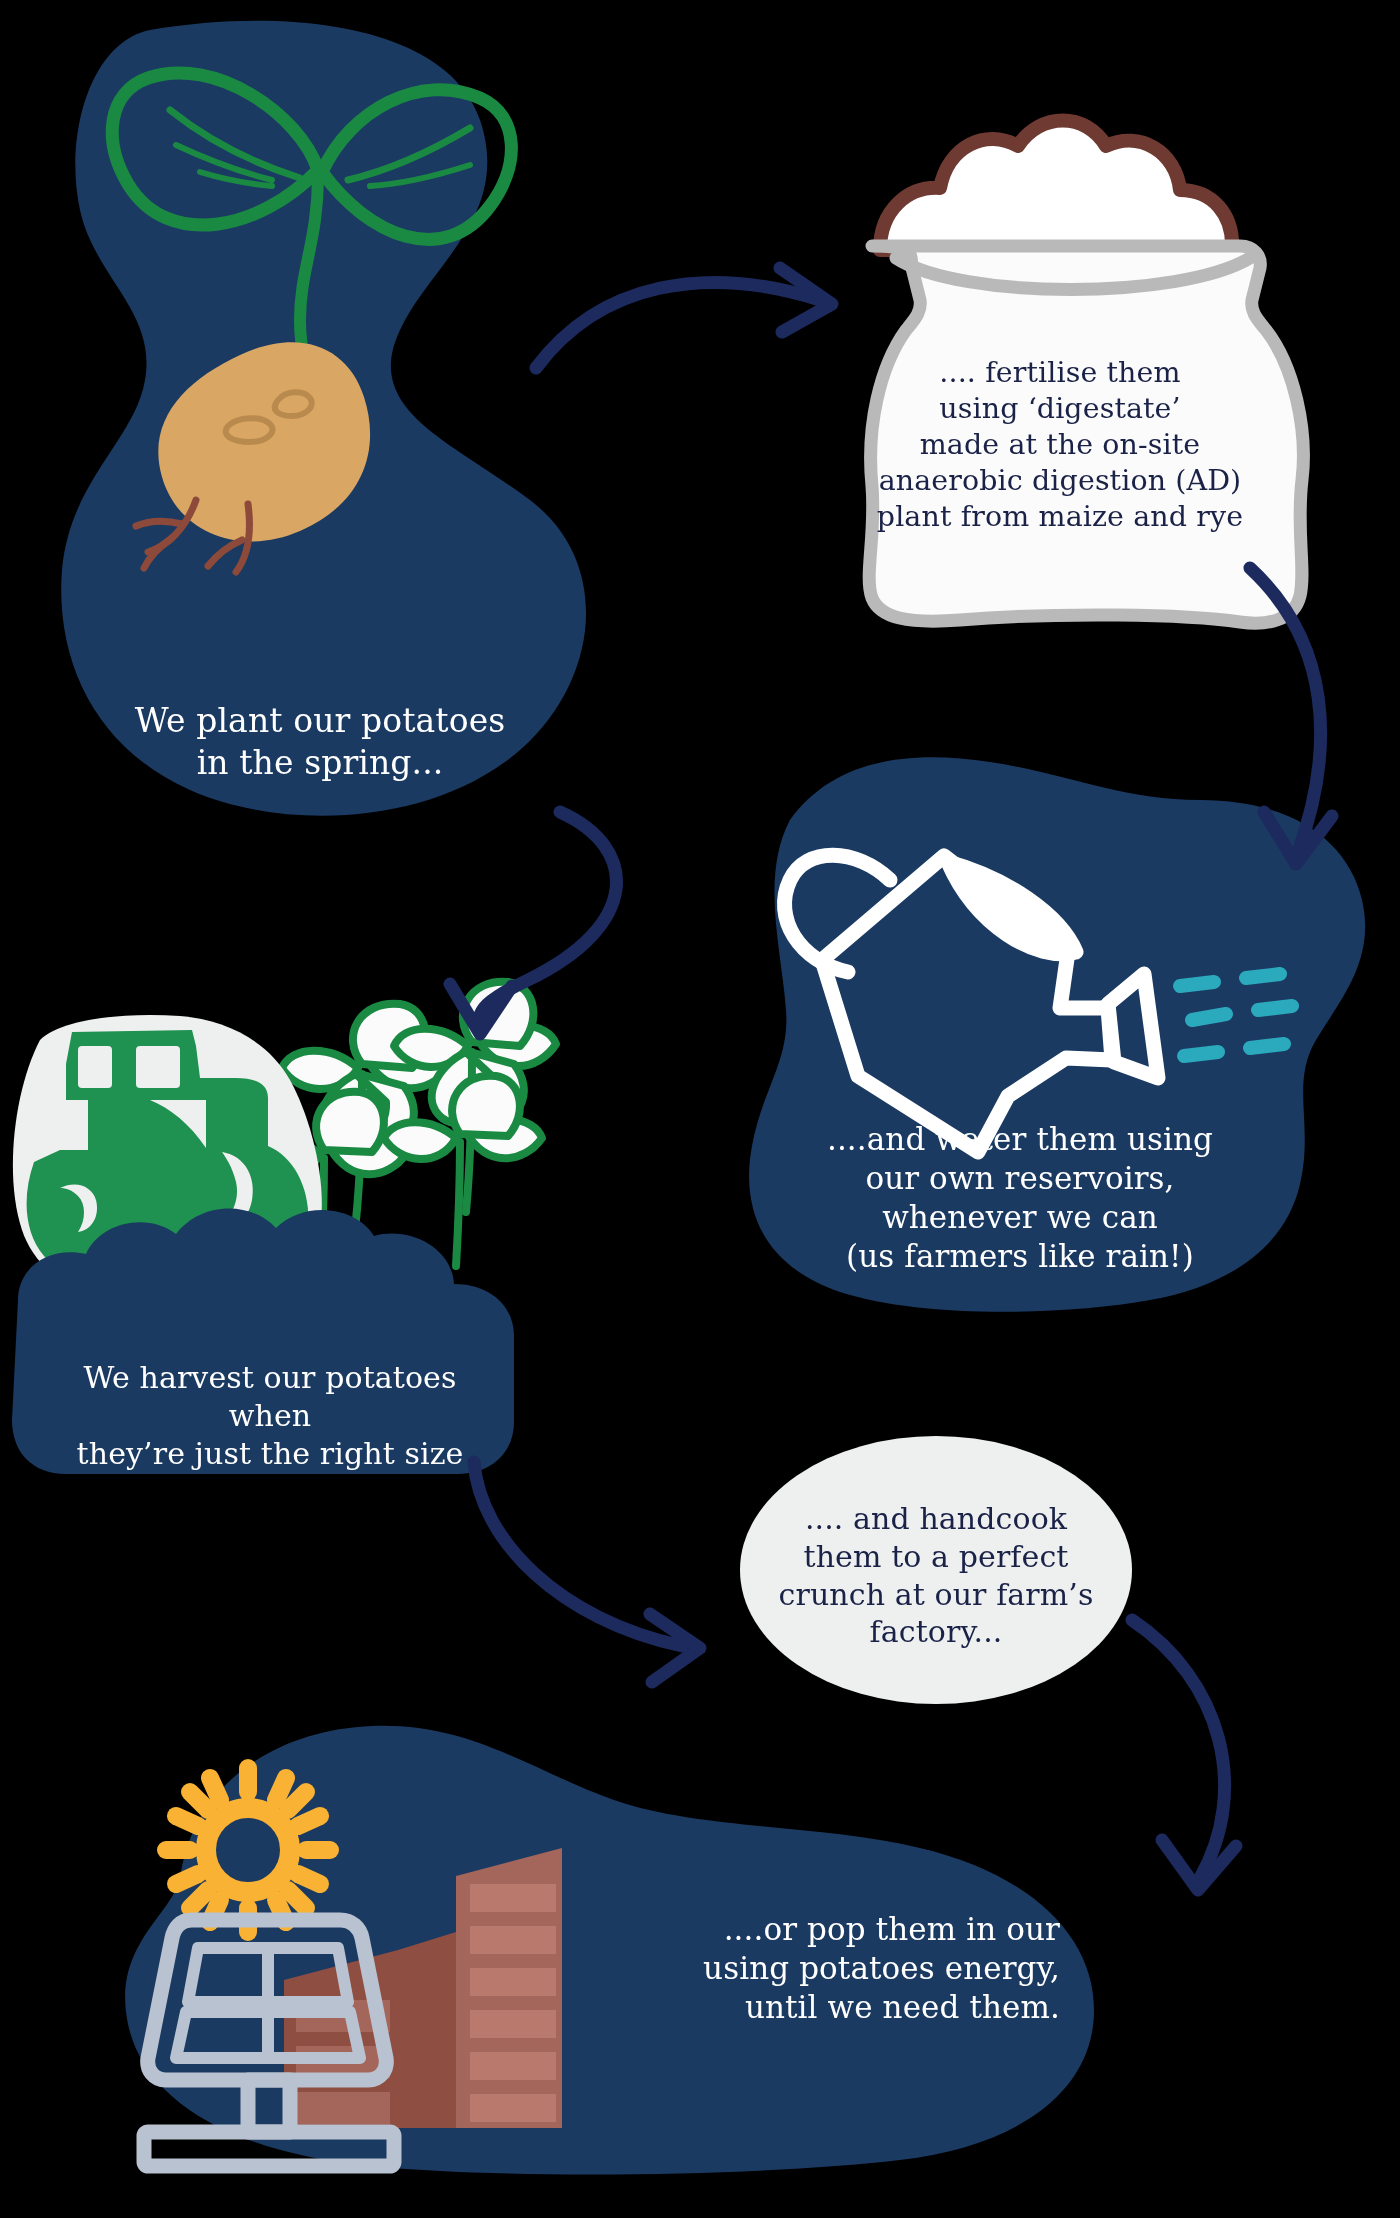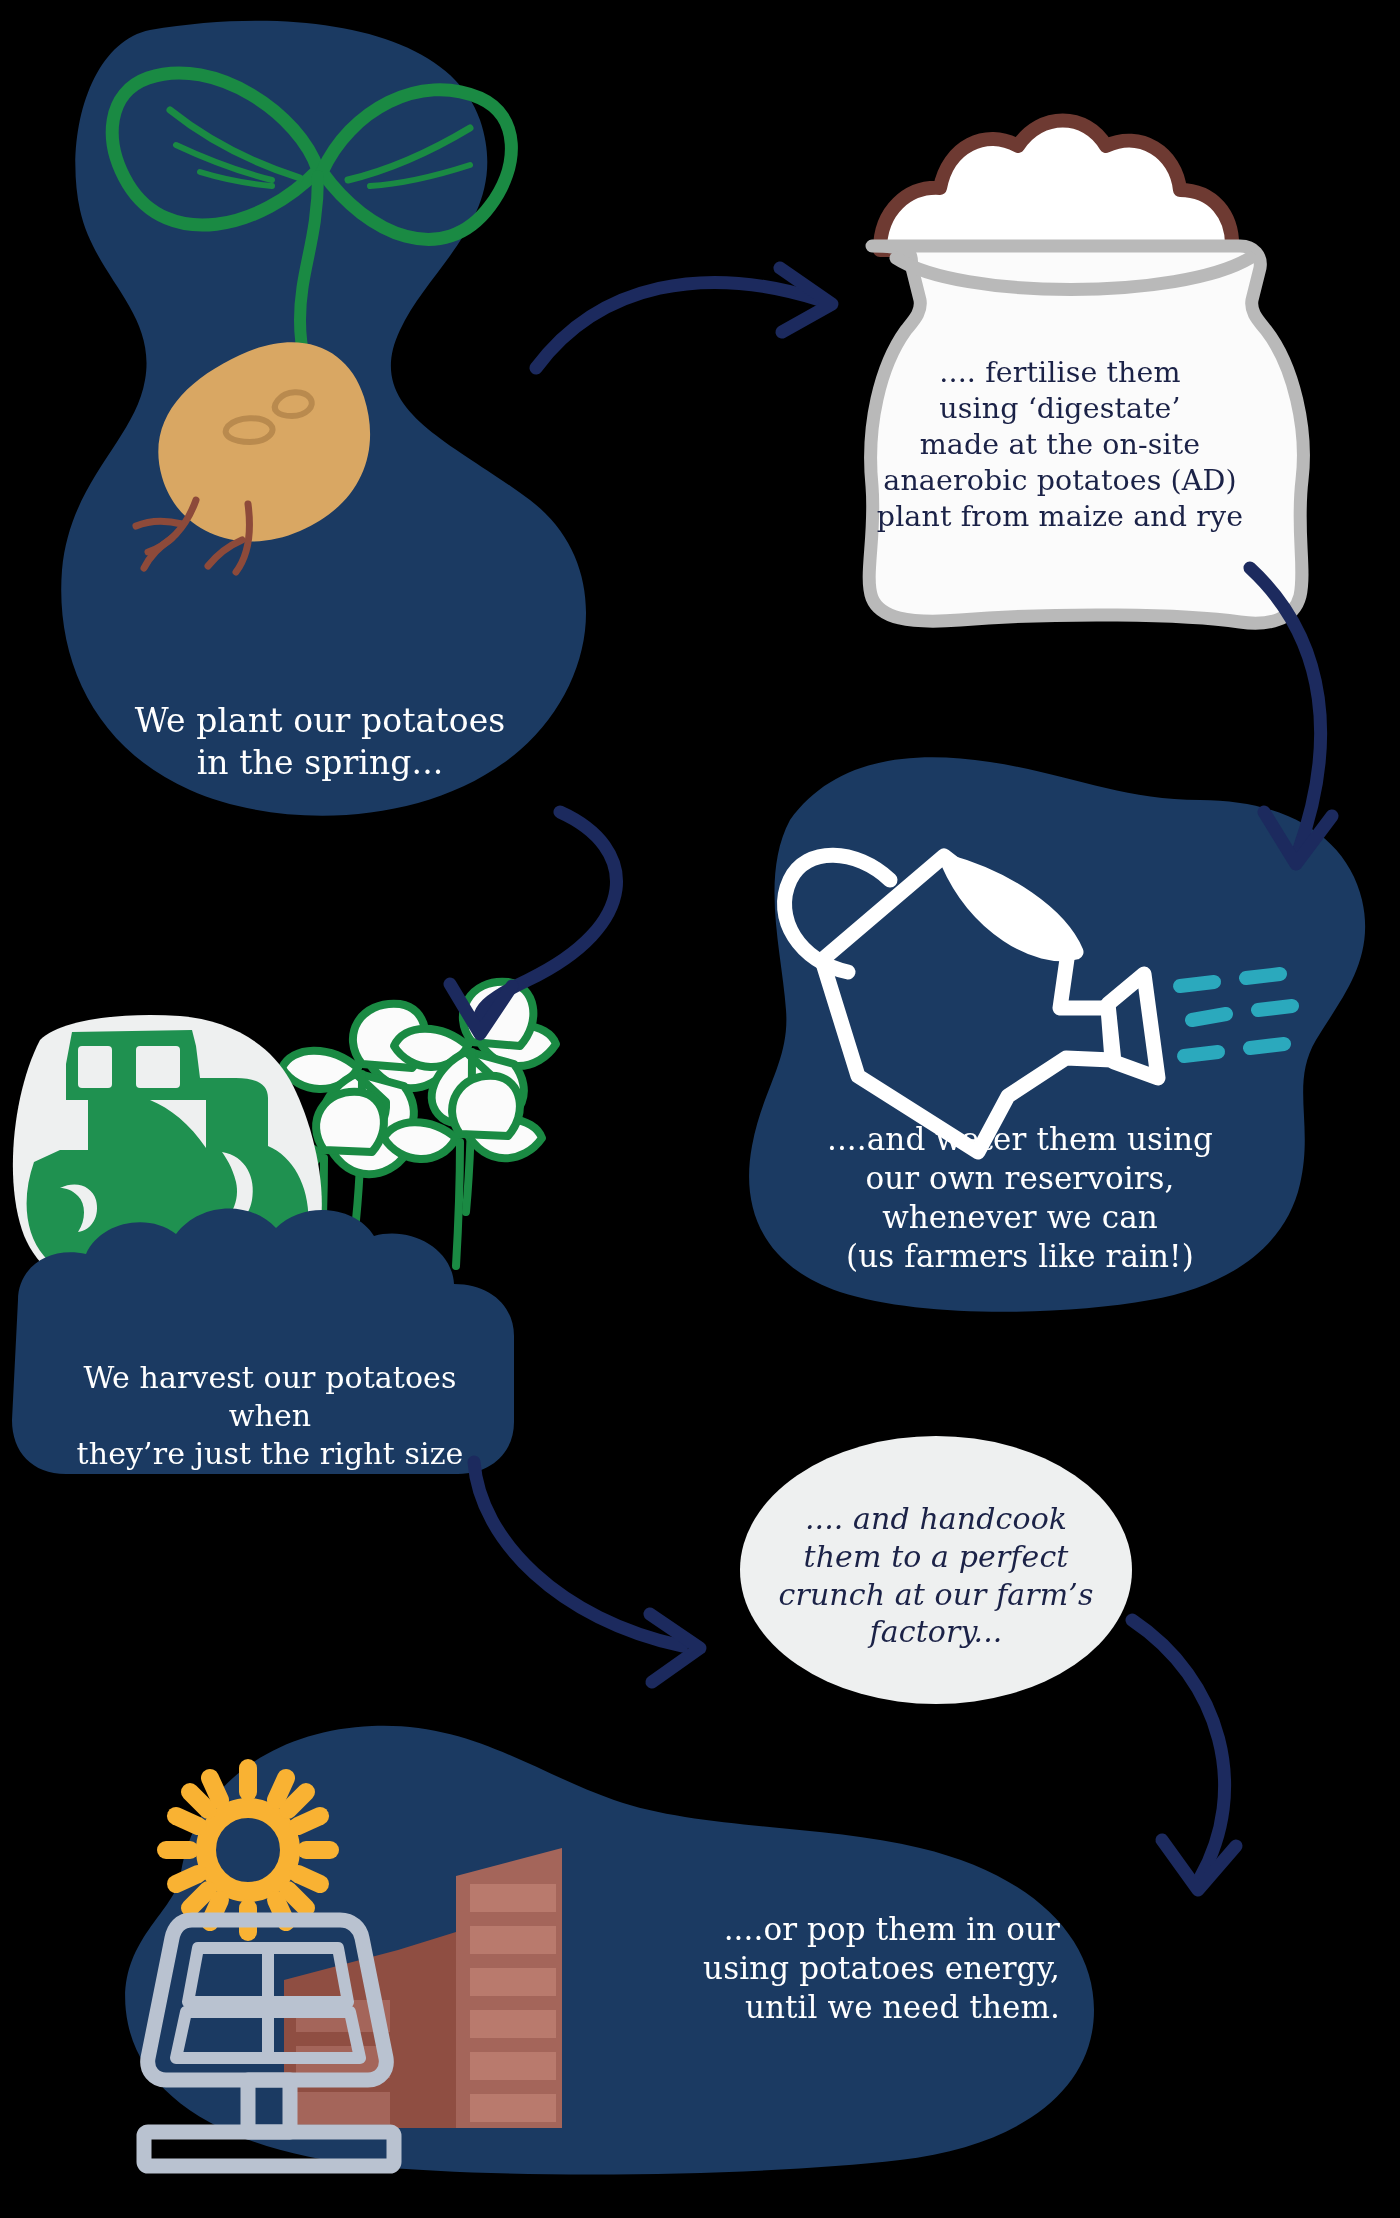--- a/index.html
+++ b/index.html
@@ -9,21 +9,21 @@
   }
   #stage{position:absolute;left:0;top:0;width:1400px;height:2218px;background:#000;}
   .layer{position:absolute;left:0;top:0;width:1400px;height:2218px;}
   .txt{position:absolute;text-align:center;line-height:1.26;letter-spacing:.1px;}
   .t-light{color:#ffffff;}
   .t-dark{color:#1b2247;}
   .s1{font-size:33px;}
   .s2{font-size:28.5px;}
   .s3{font-size:31px;}
   .s4{font-size:30px;margin-top:31px;}
-  .s5{font-size:30px;font-style:italic;}
+  .s5{font-size:30px;}
   .s6{font-size:31px;}
   svg{display:block;}
 </style>
 </head>
 <body>
 
 <div id="stage">
 
   <svg class="layer" viewBox="0 0 1400 2218">
 
@@ -258,21 +258,21 @@
 
     <div class="txt t-light s1" style="left:120px;top:700px;width:400px;">
       <div>We plant our potatoes</div>
       <div>in the spring...</div>
     </div>
 
     <div class="txt t-dark s2" style="left:840px;top:355px;width:440px;">
       <div>.... fertilise them</div>
       <div>using ‘digestate’</div>
       <div>made at the on-site</div>
-      <div>anaerobic potatoes (AD)</div>
+      <div>anaerobic digestion (AD)</div>
       <div>plant from maize and rye</div>
     </div>
 
     <div class="txt t-light s3" style="left:790px;top:1120px;width:460px;">
       <div>....and water them using</div>
       <div>our own reservoirs,</div>
       <div>whenever we can</div>
       <div>(us farmers like rain!)</div>
     </div>
 

